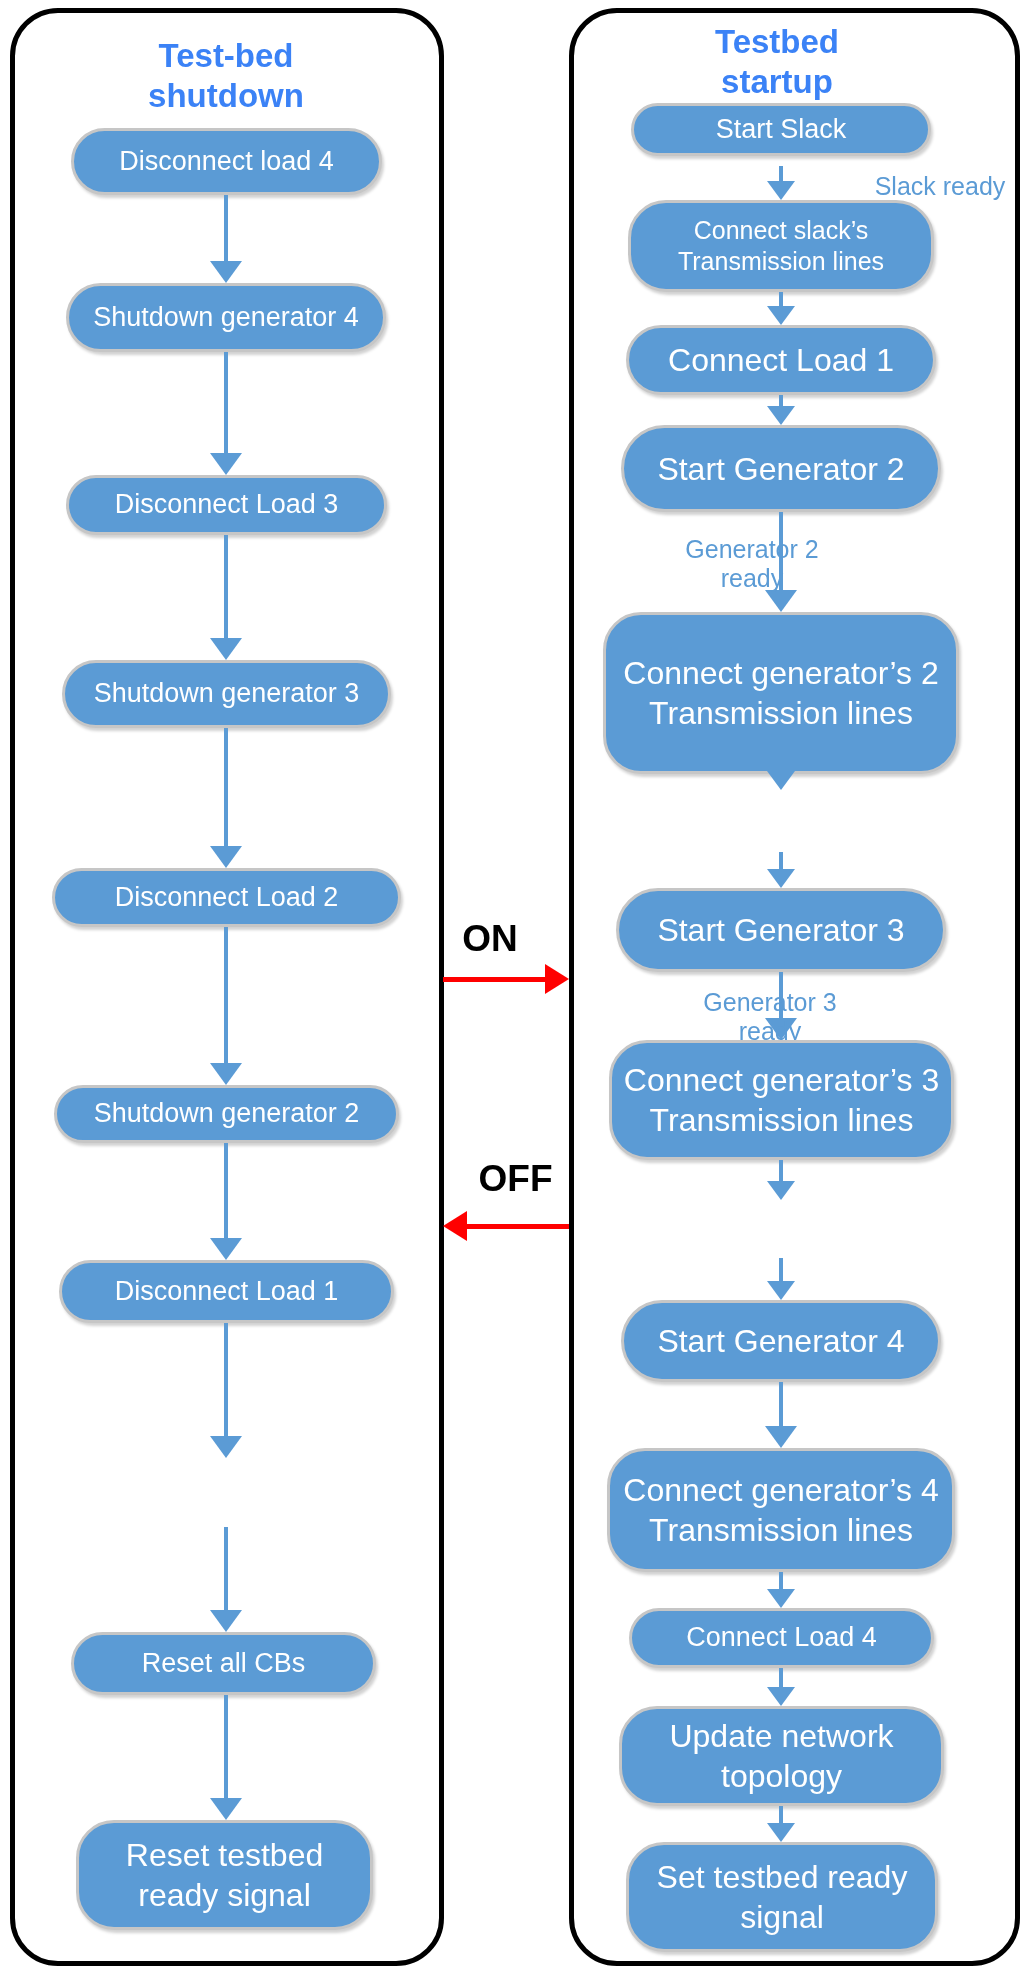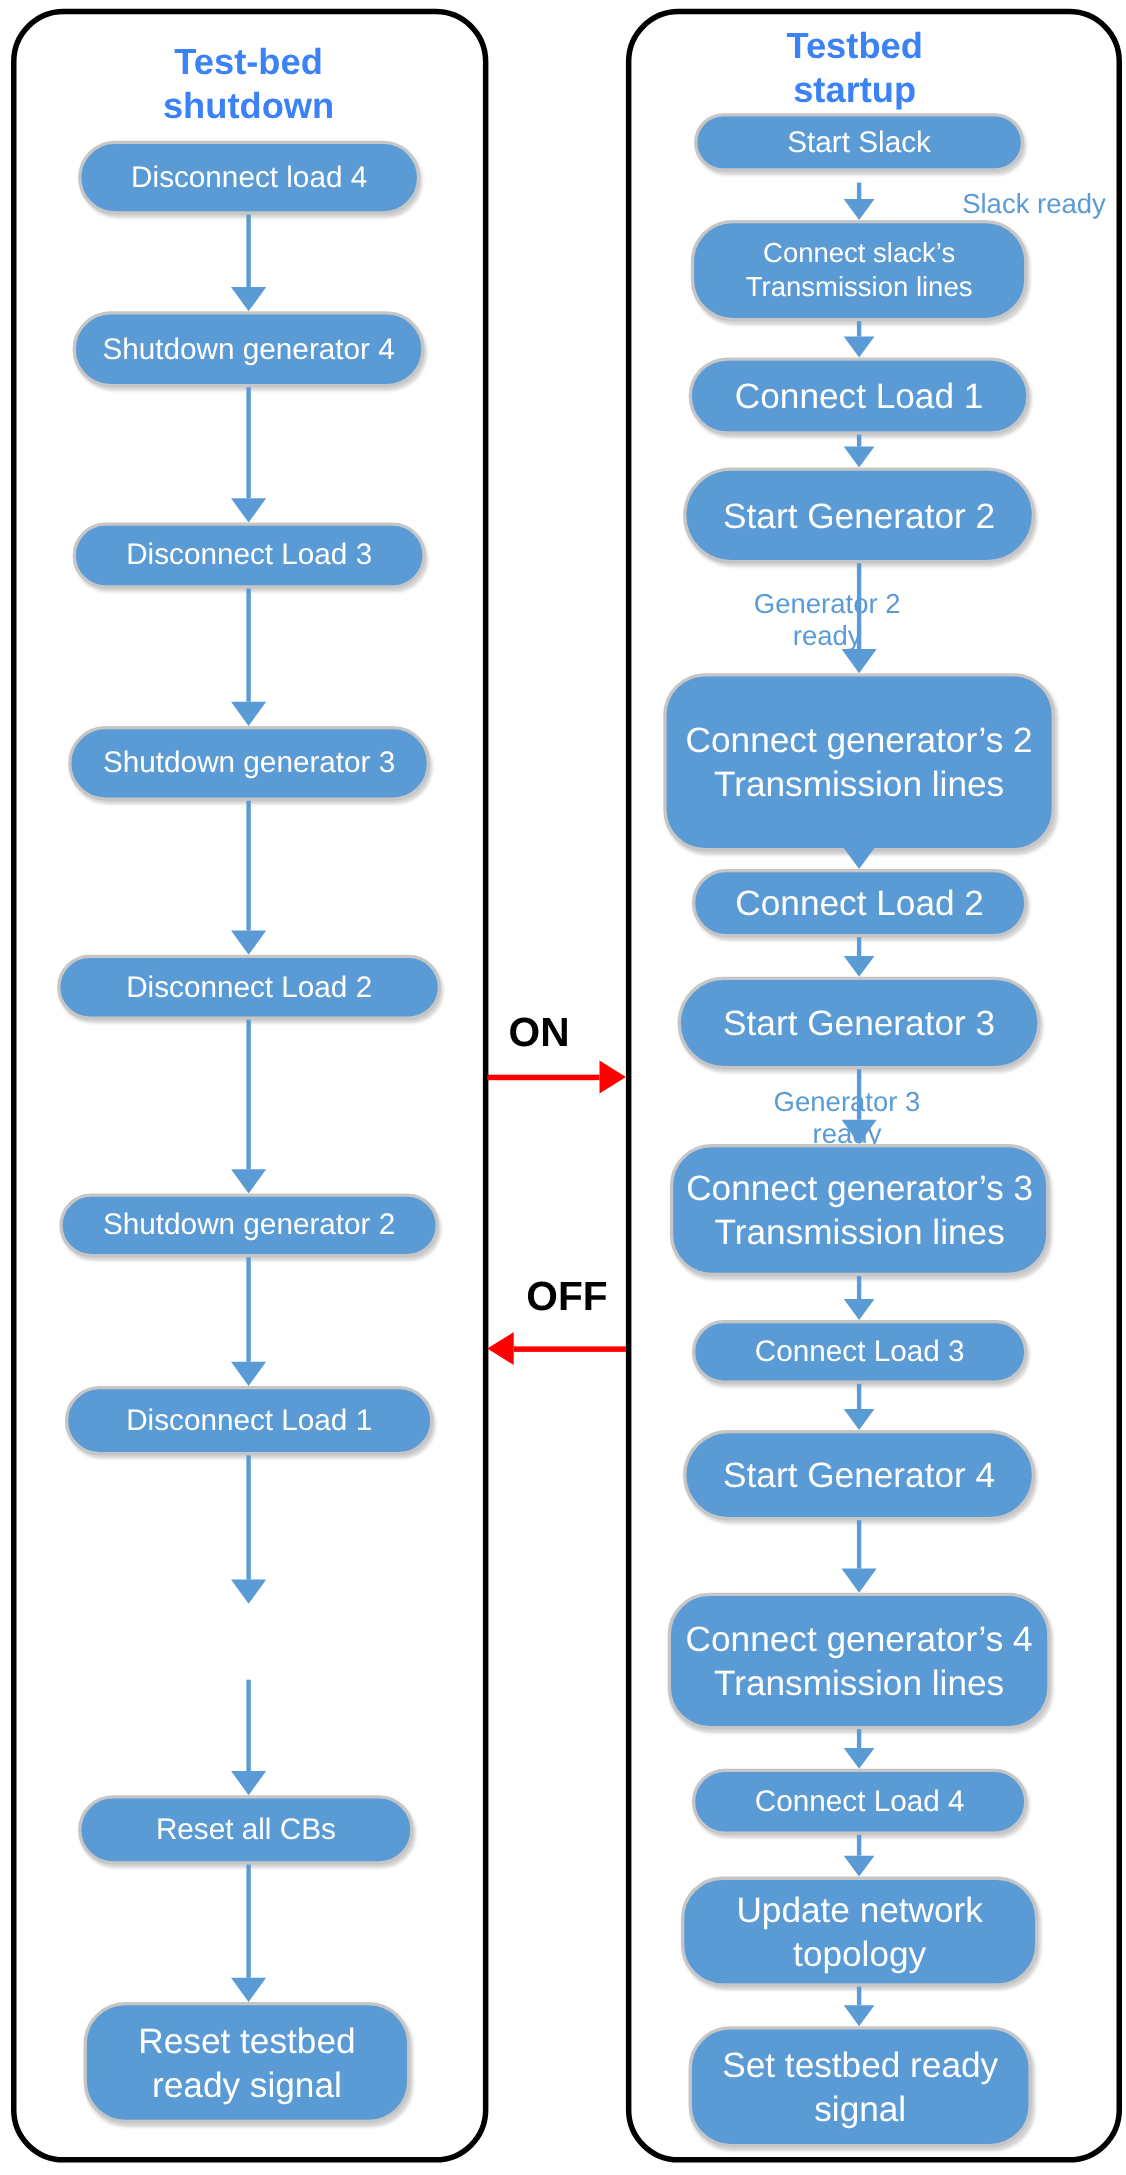--- a/index.html
+++ b/index.html
@@ -134,41 +134,39 @@
     </div>
   <div class="ready-label" style="left:652px;top:535px;">Generator 2 ready</div>
 
   <div class="node rect lg" style="left:603px;top:612px;width:356px;height:162px;"><span>Connect generator’s 2
 Transmission lines</span></div>
   <div class="varrow short" style="left:765px;top:762px;">
       <div class="vline" style="height:9px;"></div>
       <div class="vhead"></div>
     </div>
 
-  <div class="node lg" style="left:629px;top:790px;width:305px;height:62px;"><span>Connect Load 2</span></div>
   <div class="varrow short" style="left:765px;top:852px;">
       <div class="vline" style="height:17px;"></div>
       <div class="vhead"></div>
     </div>
 
   <div class="node lg" style="left:616px;top:888px;width:330px;height:84px;"><span>Start Generator 3</span></div>
   <div class="varrow" style="left:765px;top:972px;">
       <div class="vline" style="height:46px;"></div>
       <div class="vhead"></div>
     </div>
   <div class="ready-label" style="left:670px;top:988px;">Generator 3 ready</div>
 
   <div class="node rect lg" style="left:609px;top:1040px;width:345px;height:120px;"><span>Connect generator’s 3
 Transmission lines</span></div>
   <div class="varrow short" style="left:765px;top:1160px;">
       <div class="vline" style="height:21px;"></div>
       <div class="vhead"></div>
     </div>
 
-  <div class="node md" style="left:629px;top:1200px;width:305px;height:58px;"><span>Connect Load 3</span></div>
   <div class="varrow short" style="left:765px;top:1258px;">
       <div class="vline" style="height:23px;"></div>
       <div class="vhead"></div>
     </div>
 
   <div class="node lg" style="left:621px;top:1300px;width:320px;height:82px;"><span>Start Generator 4</span></div>
   <div class="varrow" style="left:765px;top:1382px;">
       <div class="vline" style="height:44px;"></div>
       <div class="vhead"></div>
     </div>

